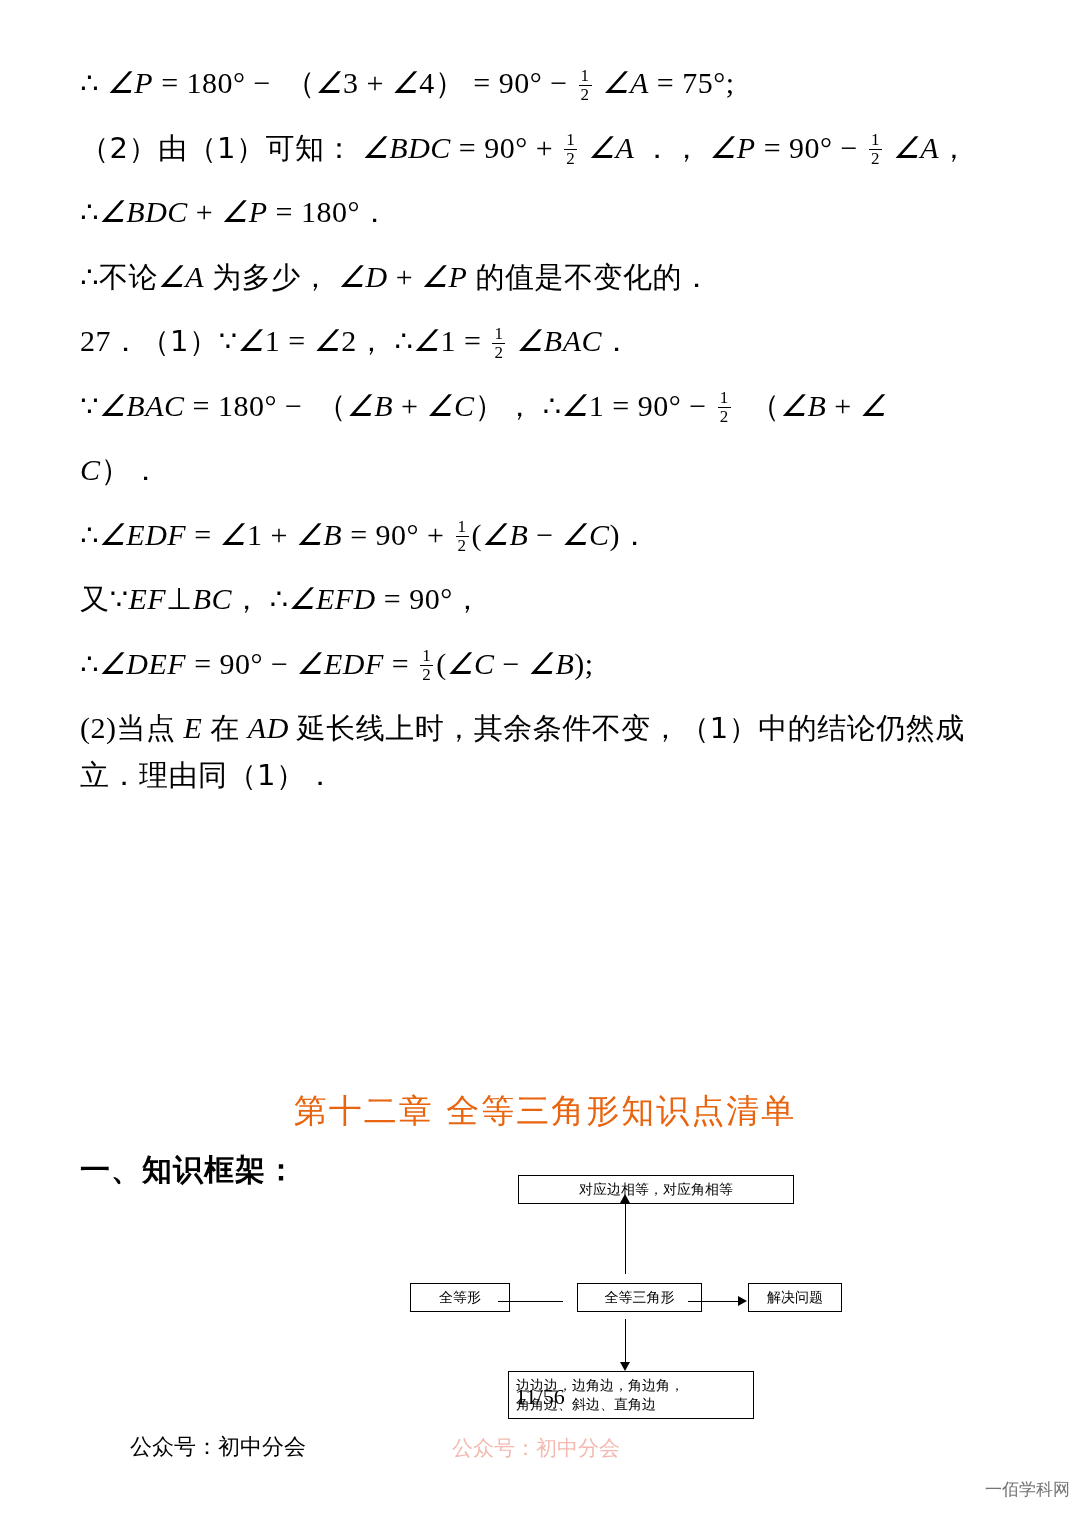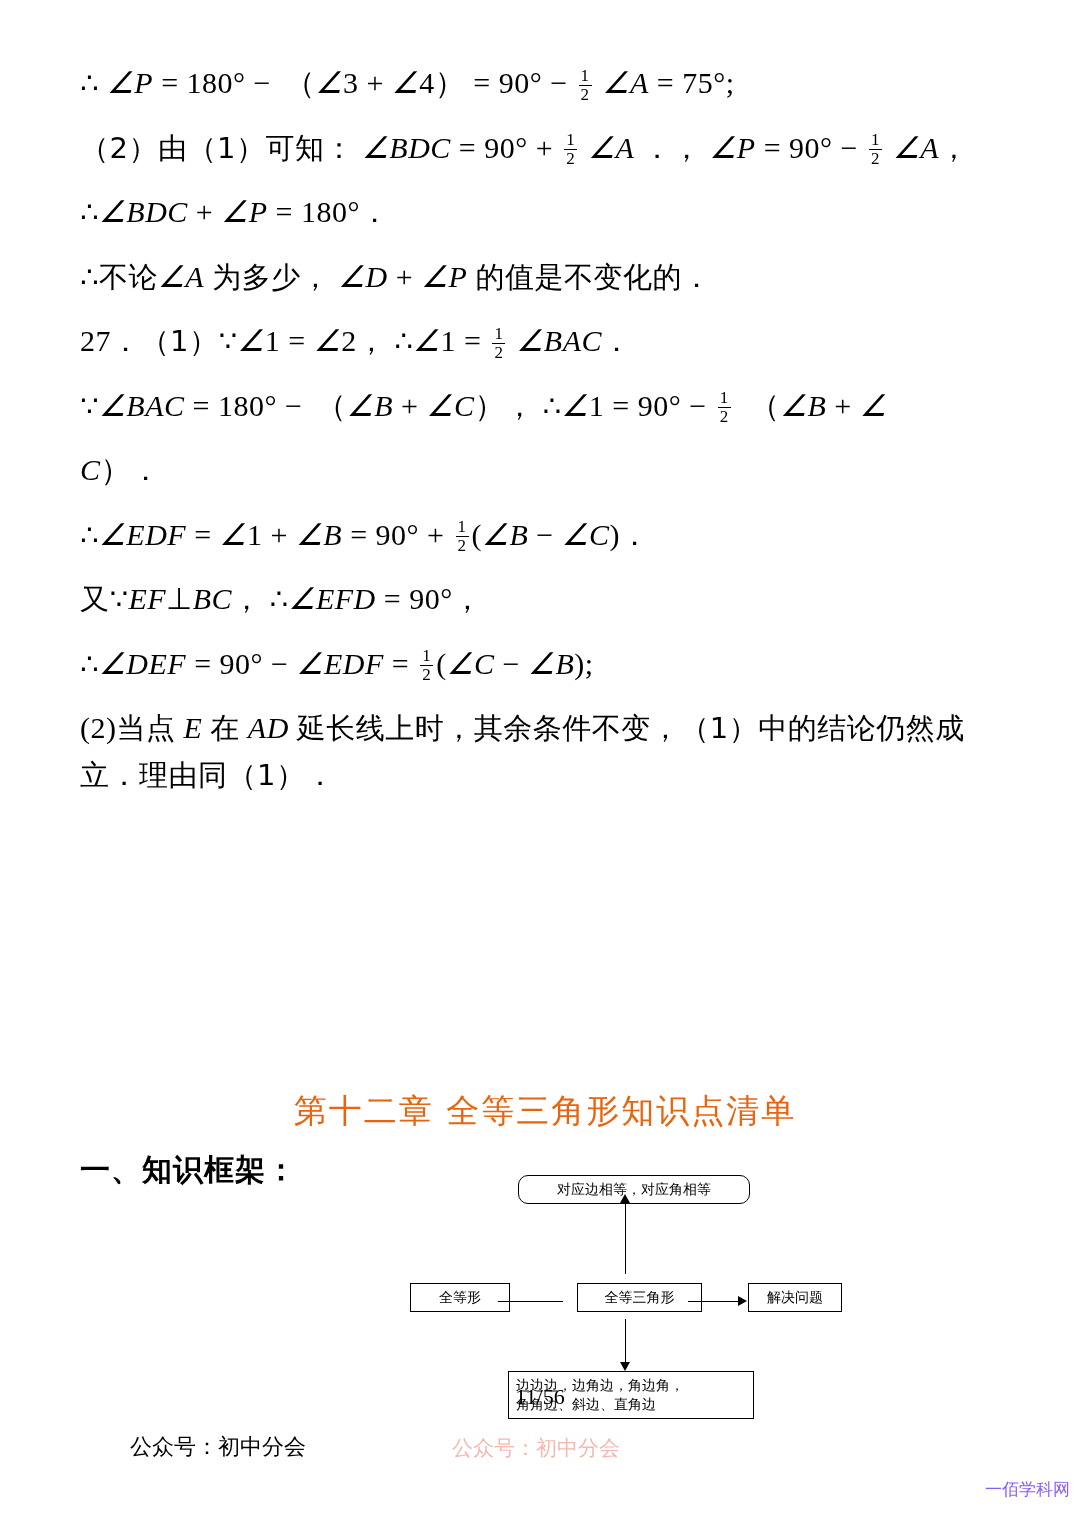--- a/index.html
+++ b/index.html
@@ -160,21 +160,21 @@
     font-family: "DejaVu Sans", sans-serif;
     font-size: 21px;
     color: #f3b9b0;
   }
   .footer-right {
     position: absolute;
     right: 10px;
     top: 1478px;
     font-family: "DejaVu Sans", sans-serif;
     font-size: 17px;
-    color: #8b5cf6;
+    color: #737373;
   }
 </style>
 </head>
 <body>
 
 <div class="page">
 
   <div class="content">
 
     <p class="line">
@@ -230,21 +230,21 @@
 
     <p class="line wrap">
       (2)<span class="cn">当点</span> <span class="ital">E</span> <span class="cn">在</span> <span class="ital">AD</span> <span class="cn">延长线上时，其余条件不变，（1）中的结论仍然成立．理由同（1）．</span>
     </p>
 
     <div class="chapter-title">第十二章   全等三角形知识点清单</div>
     <div class="section-title">一、知识框架：</div>
 
     <div class="diagram">
 
-      <div class="node" style="left:258px; top:0px; width:232px;border-radius:10px;">对应边相等，对应角相等</div>
+      <div class="node" style="left:258px; top:0px; width:276px;">对应边相等，对应角相等</div>
 
       <div class="node" style="left:150px; top:108px; width:100px;">全等形</div>
 
       <div class="node" style="left:303px; top:108px; width:125px;margin-left:14px;">全等三角形</div>
 
       <div class="node" style="left:488px; top:108px; width:94px;">解决问题</div>
 
       <div class="node" style="left:248px; top:196px; width:246px; text-align:left;">边边边，边角边，角边角，
 角角边、斜边、直角边</div>
 

